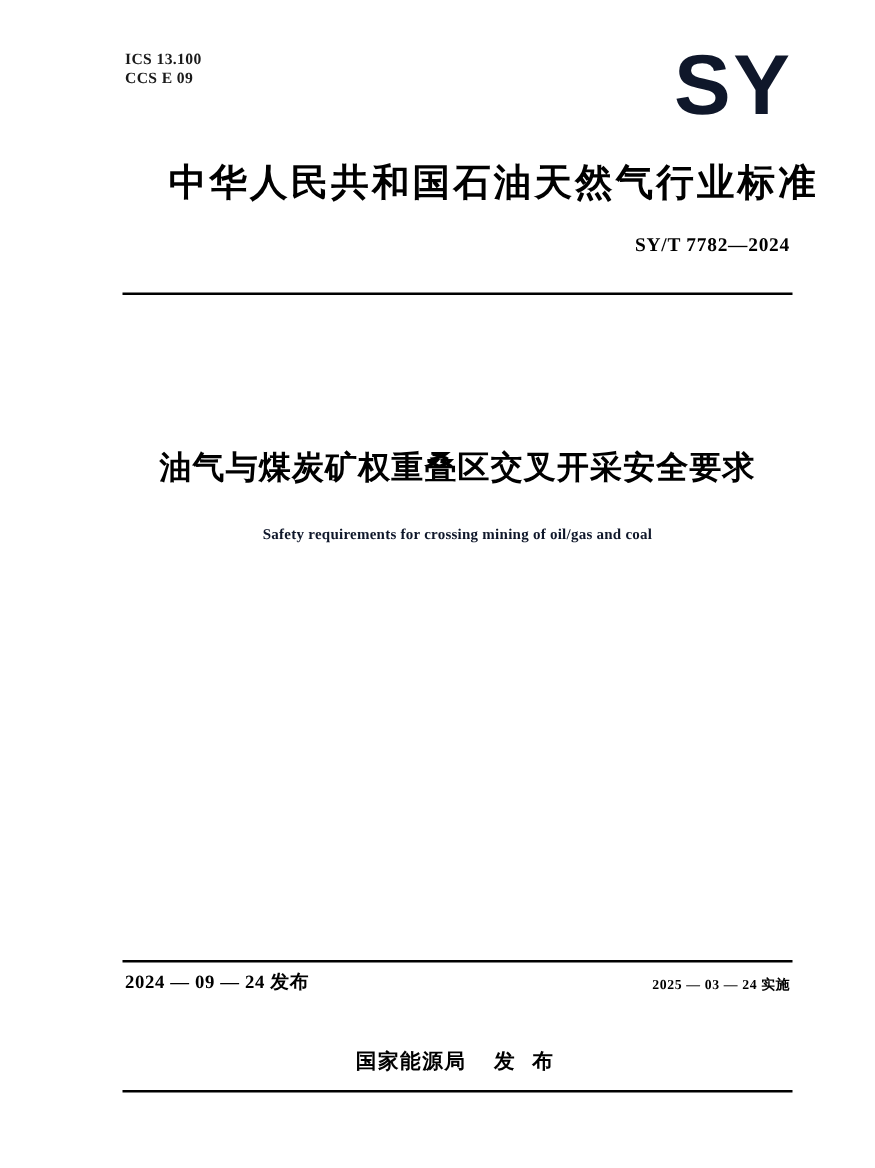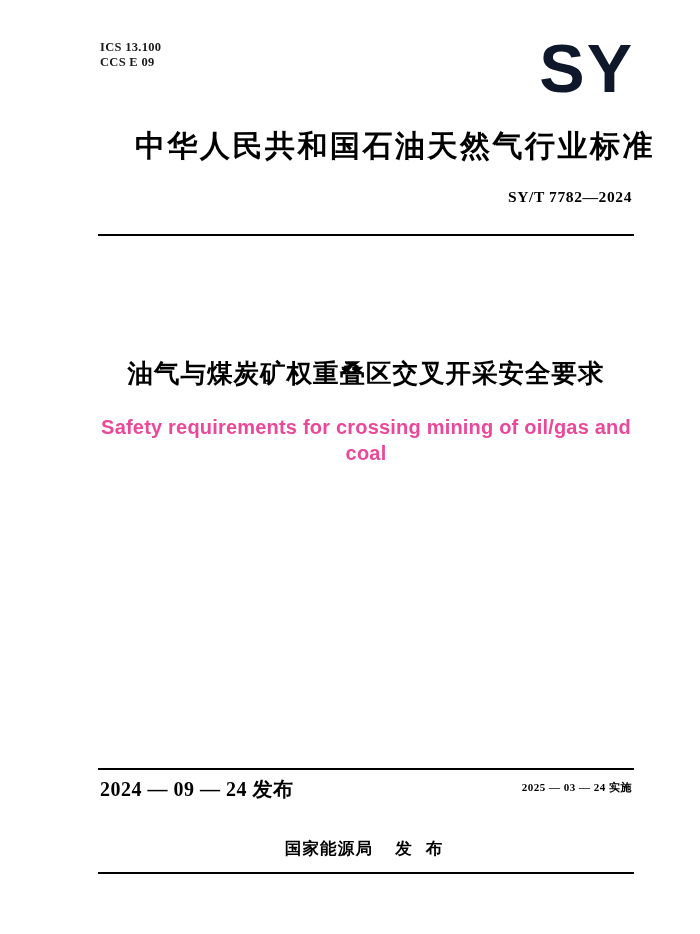--- a/index.html
+++ b/index.html
@@ -121,26 +121,26 @@
     color: #000000;
     white-space: nowrap;
   }
 
   .doc-title-en {
     position: absolute;
     top: 414px;
     left: 0;
     width: 536px;
     text-align: center;
-    font-family: Liberation Sans, sans-serif;
-    font-weight: bold;
-    font-size: 20px;
+    font-family: Liberation Serif, serif;
+    font-weight: bold;
+    font-size: 12px;
     line-height: 26px;
     letter-spacing: 0.2px;
-    color: #ec4899;
+    color: #0f172a;
   }
 
   
   .rule-bottom {
     position: absolute;
     top: 768px;
     left: 0;
     width: 536px;
     height: 2px;
     background: #000000;
@@ -153,21 +153,21 @@
     width: 536px;
     height: 24px;
   }
 
   .date-left {
     position: absolute;
     left: 2px;
     top: 0;
     font-family: "Liberation Serif", serif;
     font-weight: bold;
-    font-size: 20px;
+    font-size: 15px;
     letter-spacing: 0.5px;
   }
 
   .date-right {
     position: absolute;
     right: 2px;
     top: 4px;
     font-family: "Liberation Serif", serif;
     font-weight: bold;
     font-size: 11px;

